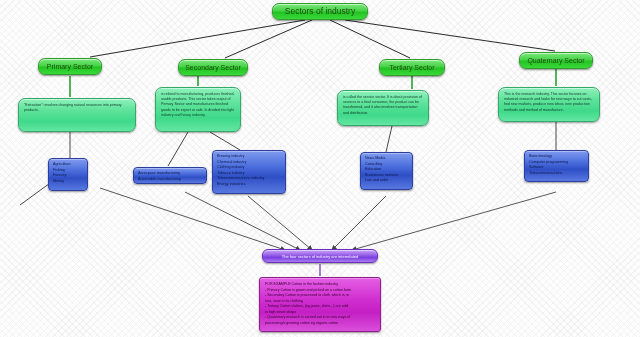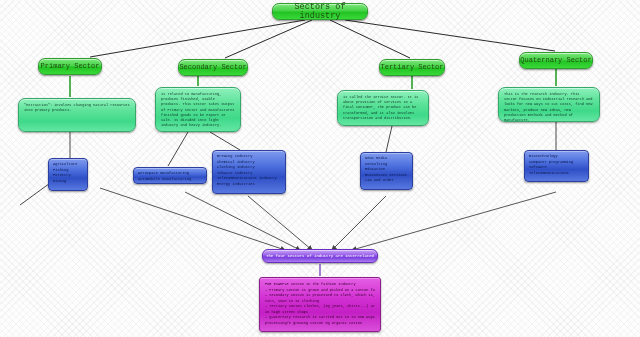--- a/index.html
+++ b/index.html
@@ -6,21 +6,21 @@
   body{
     width:640px;height:337px;
     background-color:#fdfdfd;
     background-image:
       repeating-linear-gradient(45deg, rgba(0,0,0,0.035) 0 1px, transparent 1px 5px),
       repeating-linear-gradient(-45deg, rgba(0,0,0,0.035) 0 1px, transparent 1px 5px);
     font-family:"Liberation Sans", sans-serif;
     overflow:hidden;
     position:relative;
   }
-  #canvas{position:absolute;left:0;top:0;width:640px;height:337px;font-family:Liberation Mono, monospace;}
+  #canvas{position:absolute;left:0;top:0;width:640px;height:337px;}
   svg.edges{position:absolute;left:0;top:0;width:640px;height:337px;}
 
   .node{position:absolute;box-sizing:border-box;}
 
   
   .pill{
     border-radius:7px;
     border:1px solid #2f9e2f;
     background:linear-gradient(180deg,#7ce87c 0%,#46d246 45%,#22c322 55%,#3ad93a 100%);
     box-shadow:0 1px 2px rgba(0,0,0,0.45), inset 0 1px 0 rgba(255,255,255,.55);

